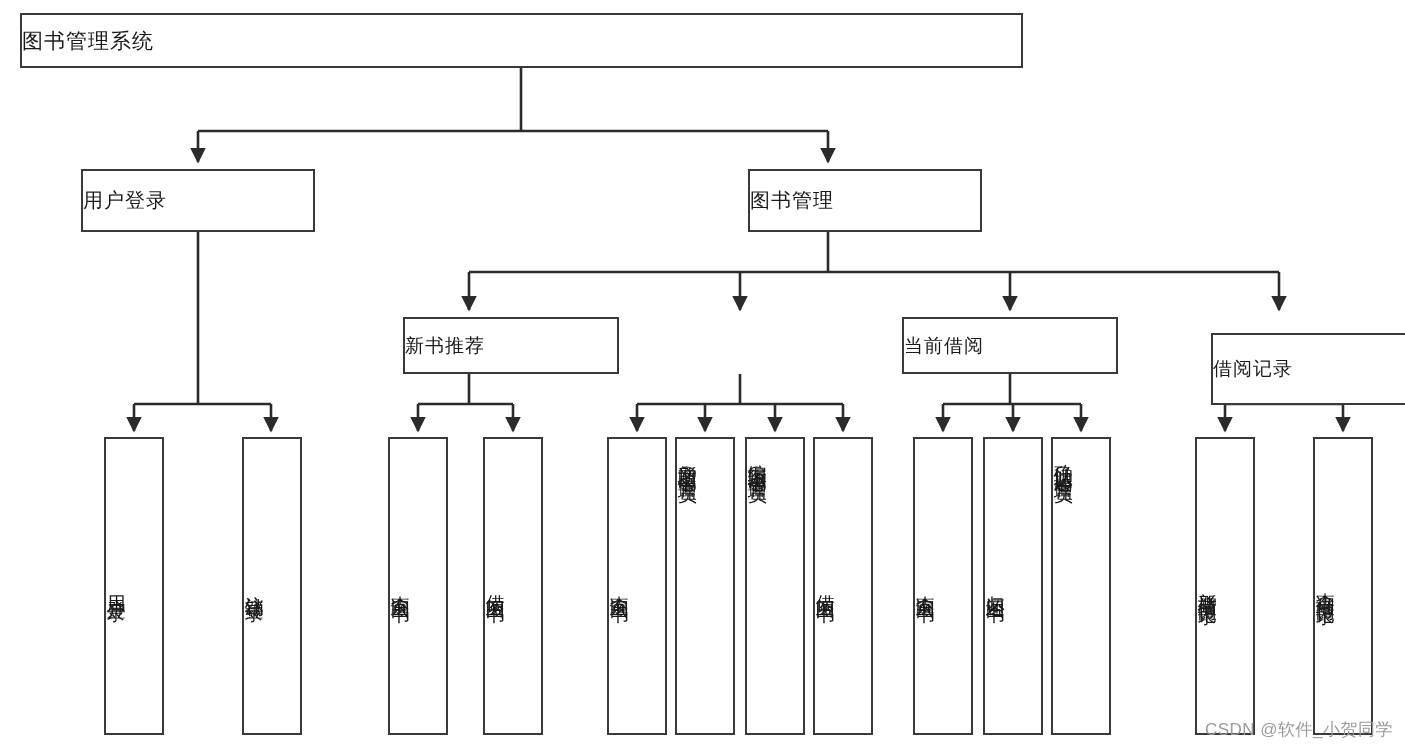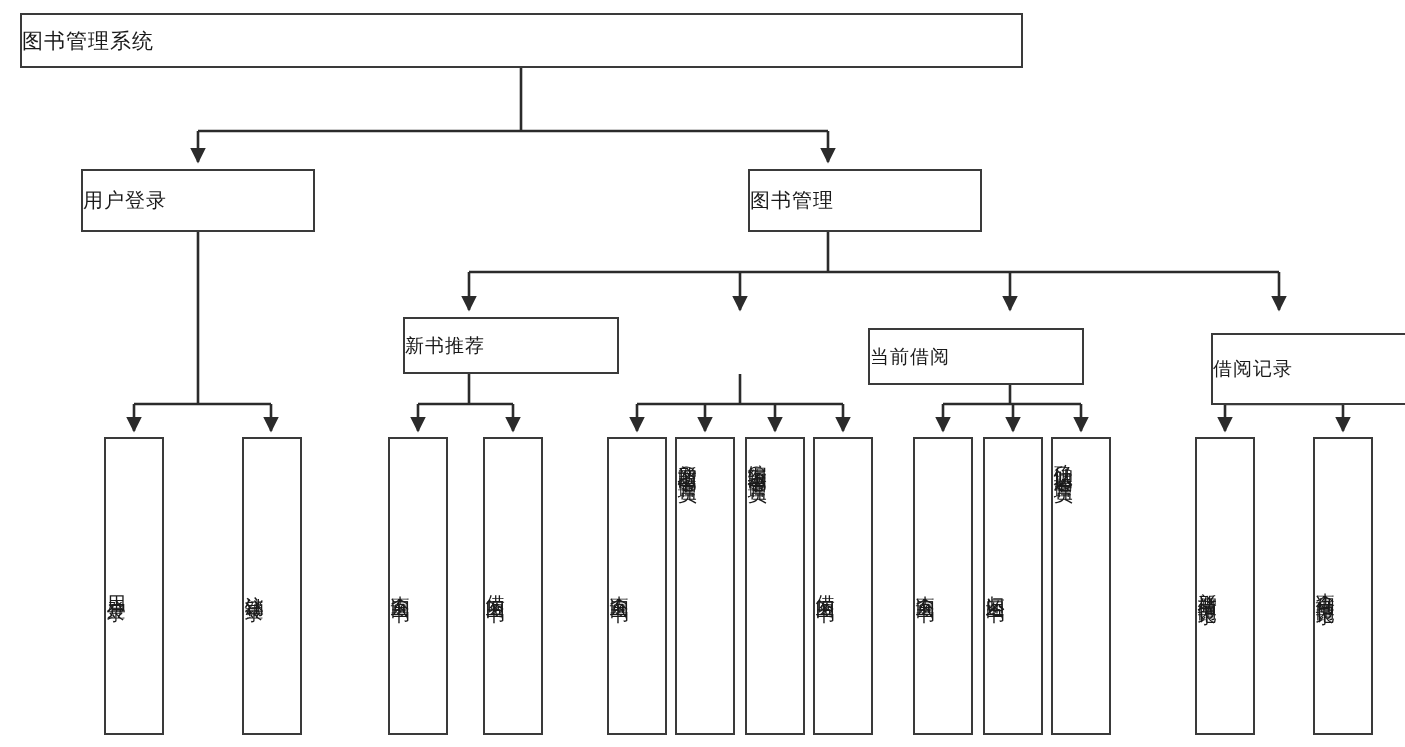--- a/index.html
+++ b/index.html
@@ -141,21 +141,21 @@
   <div class="node level-1" style="left:81px; top:169px; width:234px; height:63px;">
     <span class="htext">用户登录</span>
   </div>
   <div class="node level-1" style="left:711px; top:169px; width:234px; height:63px;margin-left:37px;">
     <span class="htext">图书管理</span>
   </div>
 
   <div class="node level-2" style="left:361px; top:317px; width:216px; height:57px;margin-left:42px;">
     <span class="htext">新书推荐</span>
   </div>
-  <div class="node level-2" style="left:868px; top:317px; width:216px; height:57px;margin-top:11px;">
+  <div class="node level-2" style="left:902px; top:317px; width:216px; height:57px;">
     <span class="htext">当前借阅</span>
   </div>
   <div class="node level-2" style="left:1171px; top:333px; width:216px; height:72px;margin-left:40px;">
     <span class="htext">借阅记录</span>
   </div>
 
   <div class="node leaf centered" style="left:104px; top:437px; width:60px; height:298px;">
     <span class="vtext">用户登录</span>
   </div>
   <div class="node leaf centered" style="left:242px; top:437px; width:60px; height:298px;">
@@ -192,14 +192,15 @@
     <span class="vtext">确认归还（管理员）</span>
   </div>
 
   <div class="node leaf centered" style="left:1195px; top:437px; width:60px; height:298px;">
     <span class="vtext">新增借阅记录</span>
   </div>
   <div class="node leaf centered" style="left:1313px; top:437px; width:60px; height:298px;">
     <span class="vtext">查询借阅记录</span>
   </div>
 
+  <div id="watermark">CSDN @软件_小贺同学</div>
 
 </div>
 
 </body></html>

